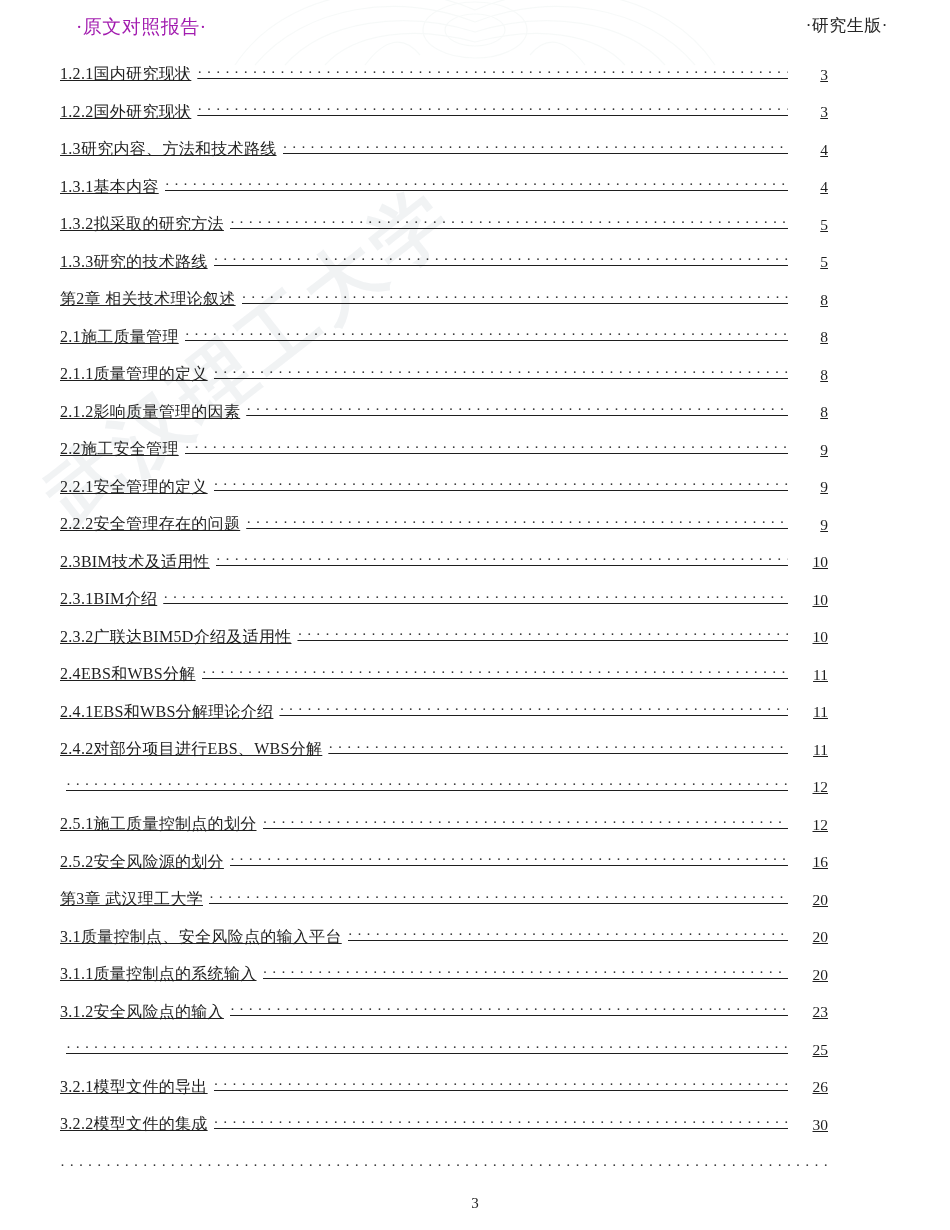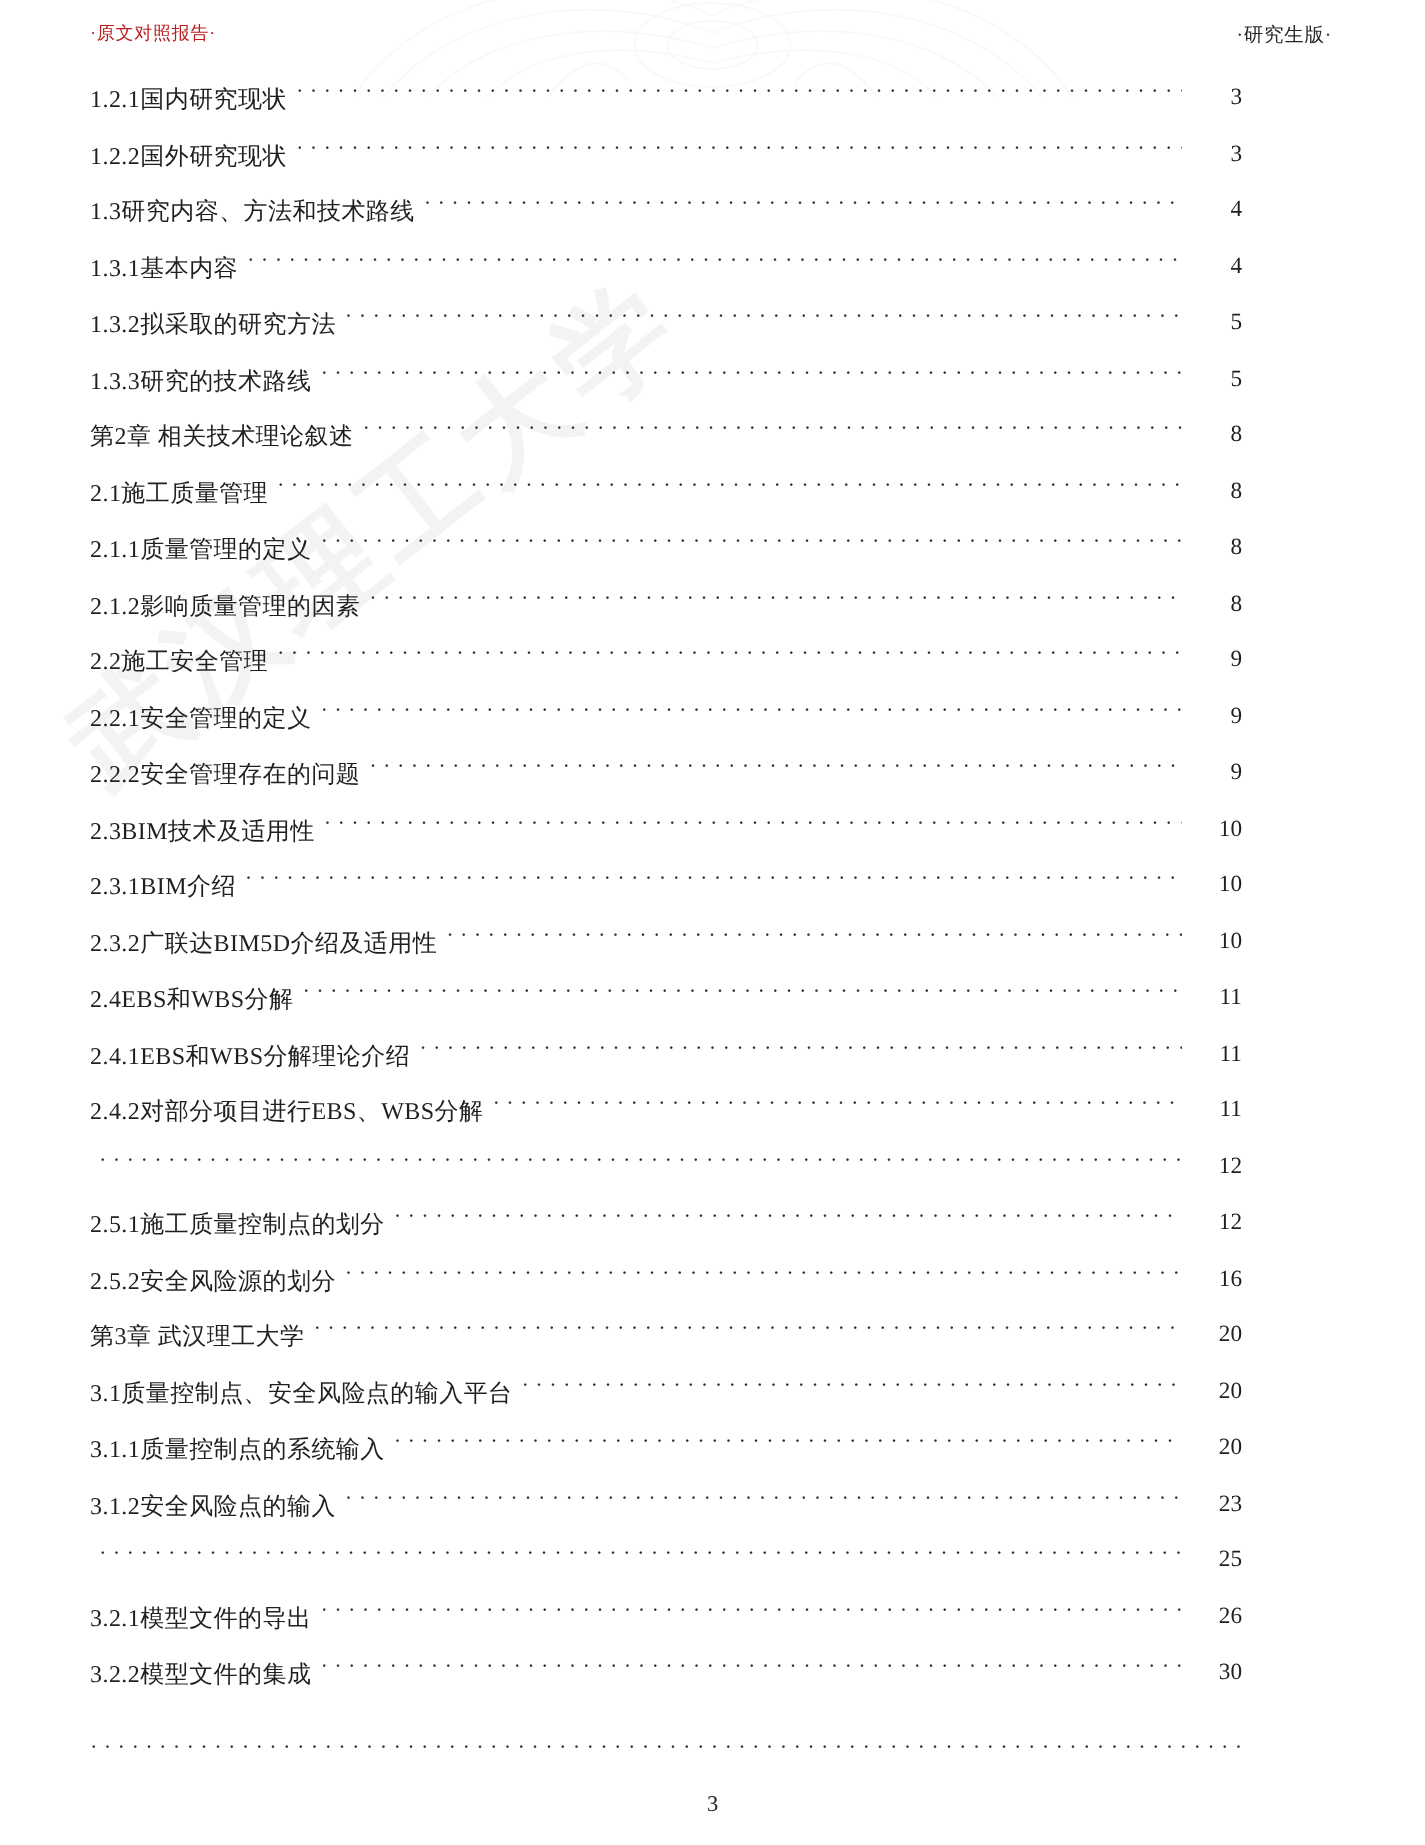--- a/index.html
+++ b/index.html
@@ -50,50 +50,51 @@
   .page-header {
     position: absolute;
     top: 10px;
     left: 0;
     width: 950px;
     height: 30px;
     z-index: 3;
   }
   .hdr-left {
     position: absolute;
-    left: 60px;
+    left: 76px;
     top: 4px;
-    font-size: 12px;
-    color: #b91c1c;
+    font-size: 19px;
+    color: #a21caf;
     letter-spacing: 0.5px;
   }
   .hdr-right {
     position: absolute;
     right: 62px;
     top: 4px;
-    font-size: 13px;
+    font-size: 17px;
     color: #262626;
     letter-spacing: 0.5px;
   }
 
   
   .toc {
     position: absolute;
     top: 56px;
     left: 60px;
     width: 768px;
     z-index: 2;
   }
   .toc-row {
     display: flex;
-    align-items: flex-start;
+    align-items: center;
     height: 37.5px;
     font-size: 16px;
     color: #1f1f1f;
     white-space: nowrap;
+    text-decoration: underline;
   }
   .toc-title {
     flex: 0 0 auto;
     letter-spacing: 0.3px;
   }
   .toc-dots {
     flex: 1 1 auto;
     margin: 0 6px;
     position: relative;
     top: -3px;

